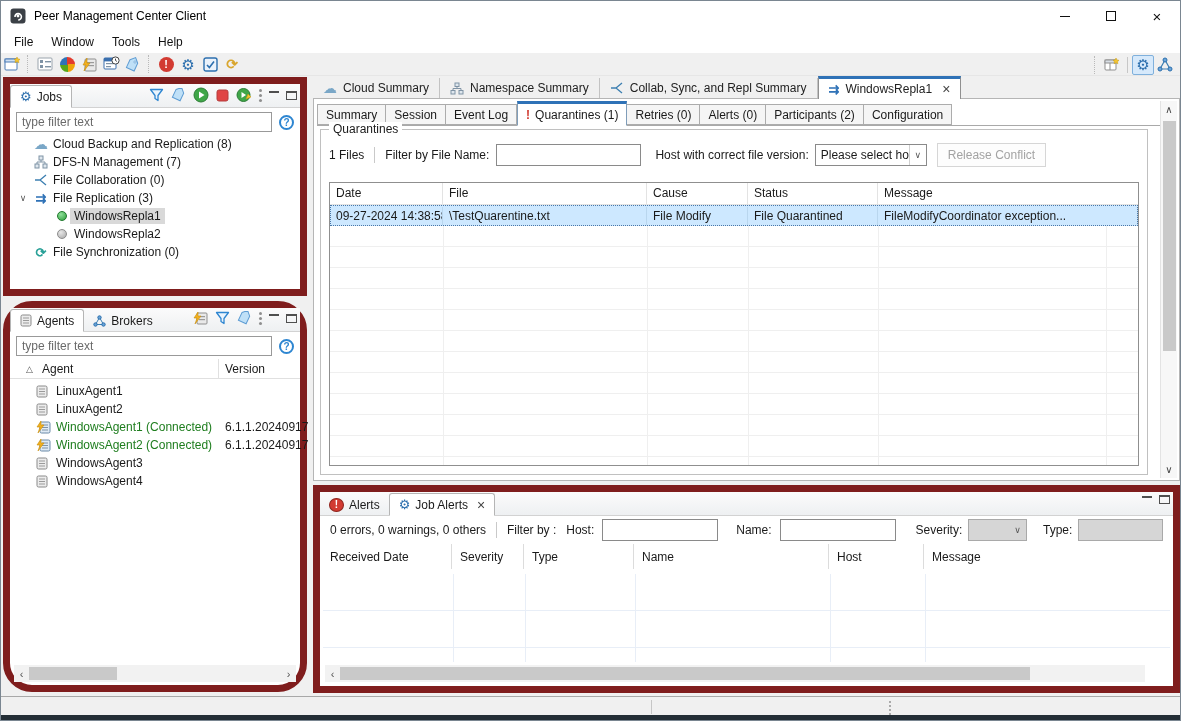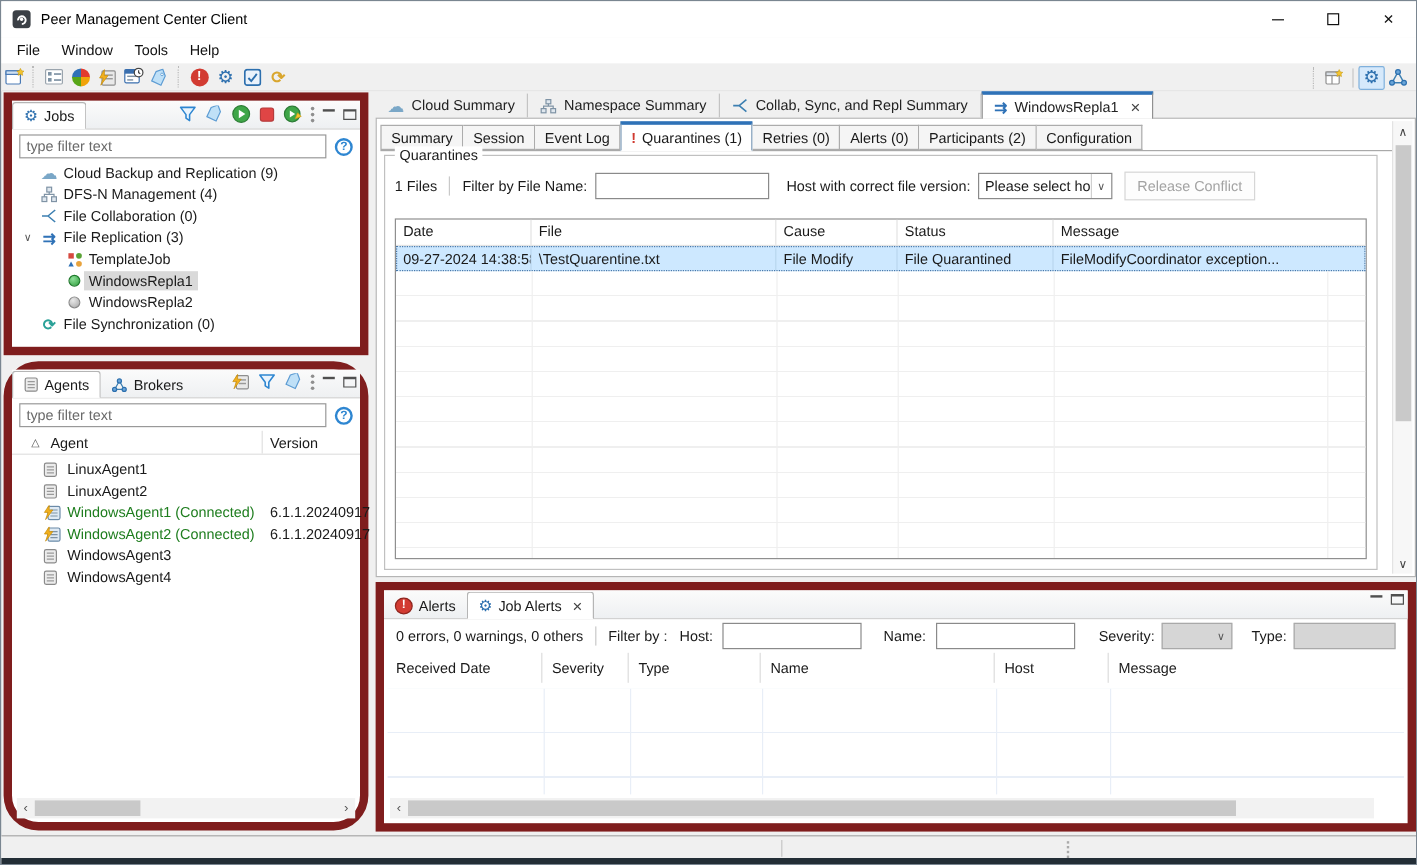--- a/index.html
+++ b/index.html
@@ -296,56 +296,45 @@
         <span class="ic g-viewmax"></span>
       </span>
     </div>
     <div class="filter-row">
       <input class="filter-input" placeholder="type filter text" style="">
       <span class="help-circle">?</span>
     </div>
     <div class="tree">
       <div class="tree-row t1">
         <span class="ticon ic g-cloud"></span>
-        <span class="tlabel">Cloud Backup and Replication (9)</span>
+        <span class="tlabel">Cloud Backup and Replication (8)</span>
       </div>
       <div class="tree-row t1">
         <span class="ticon">
           <svg width="14" height="14" viewBox="0 0 14 14">
               <rect x="5" y="1" width="4" height="4" fill="#dfe7ee" stroke="#7f93a5"></rect>
               <rect x="1" y="9" width="4" height="4" fill="#dfe7ee" stroke="#7f93a5"></rect>
               <rect x="9" y="9" width="4" height="4" fill="#dfe7ee" stroke="#7f93a5"></rect>
               <path d="M7 5v2M3 9V7h8v2" stroke="#7f93a5" fill="none"></path>
             </svg>
         </span>
-        <span class="tlabel">DFS-N Management (4)</span>
+        <span class="tlabel">DFS-N Management (7)</span>
       </div>
       <div class="tree-row t1">
         <span class="ticon">
           <svg width="14" height="14" viewBox="0 0 14 14">
               <path d="M1 7h5M6 7l6-5M6 7l6 5" stroke="#3c7fb1" stroke-width="1.3" fill="none"></path>
             </svg>
         </span>
         <span class="tlabel">File Collaboration (0)</span>
       </div>
       <div class="tree-row t1">
         <span class="chev ic g-chev"></span>
         <span class="ticon ic g-repl"></span>
         <span class="tlabel">File Replication (3)</span>
-      </div>
-      <div class="tree-row t2">
-        <span class="ticon">
-          <svg width="13" height="13" viewBox="0 0 13 13">
-              <rect x="1" y="1" width="4.5" height="4.5" fill="#d6493f"></rect>
-              <circle cx="9.8" cy="3.2" r="2.4" fill="#5aa336"></circle>
-              <path d="M1 12L3.2 8l2.3 4z" fill="#2f72b7"></path>
-              <circle cx="9.8" cy="9.8" r="2.4" fill="#e8a33d"></circle>
-            </svg>
-        </span>
-        <span class="tlabel">TemplateJob</span>
       </div>
       <div class="tree-row t2">
         <span class="ticon">
             <span class="dot dot-green"></span>
           </span>
         <span class="tlabel tree-sel">WindowsRepla1</span>
       </div>
       <div class="tree-row t2">
         <span class="ticon">
             <span class="dot dot-gray"></span>

